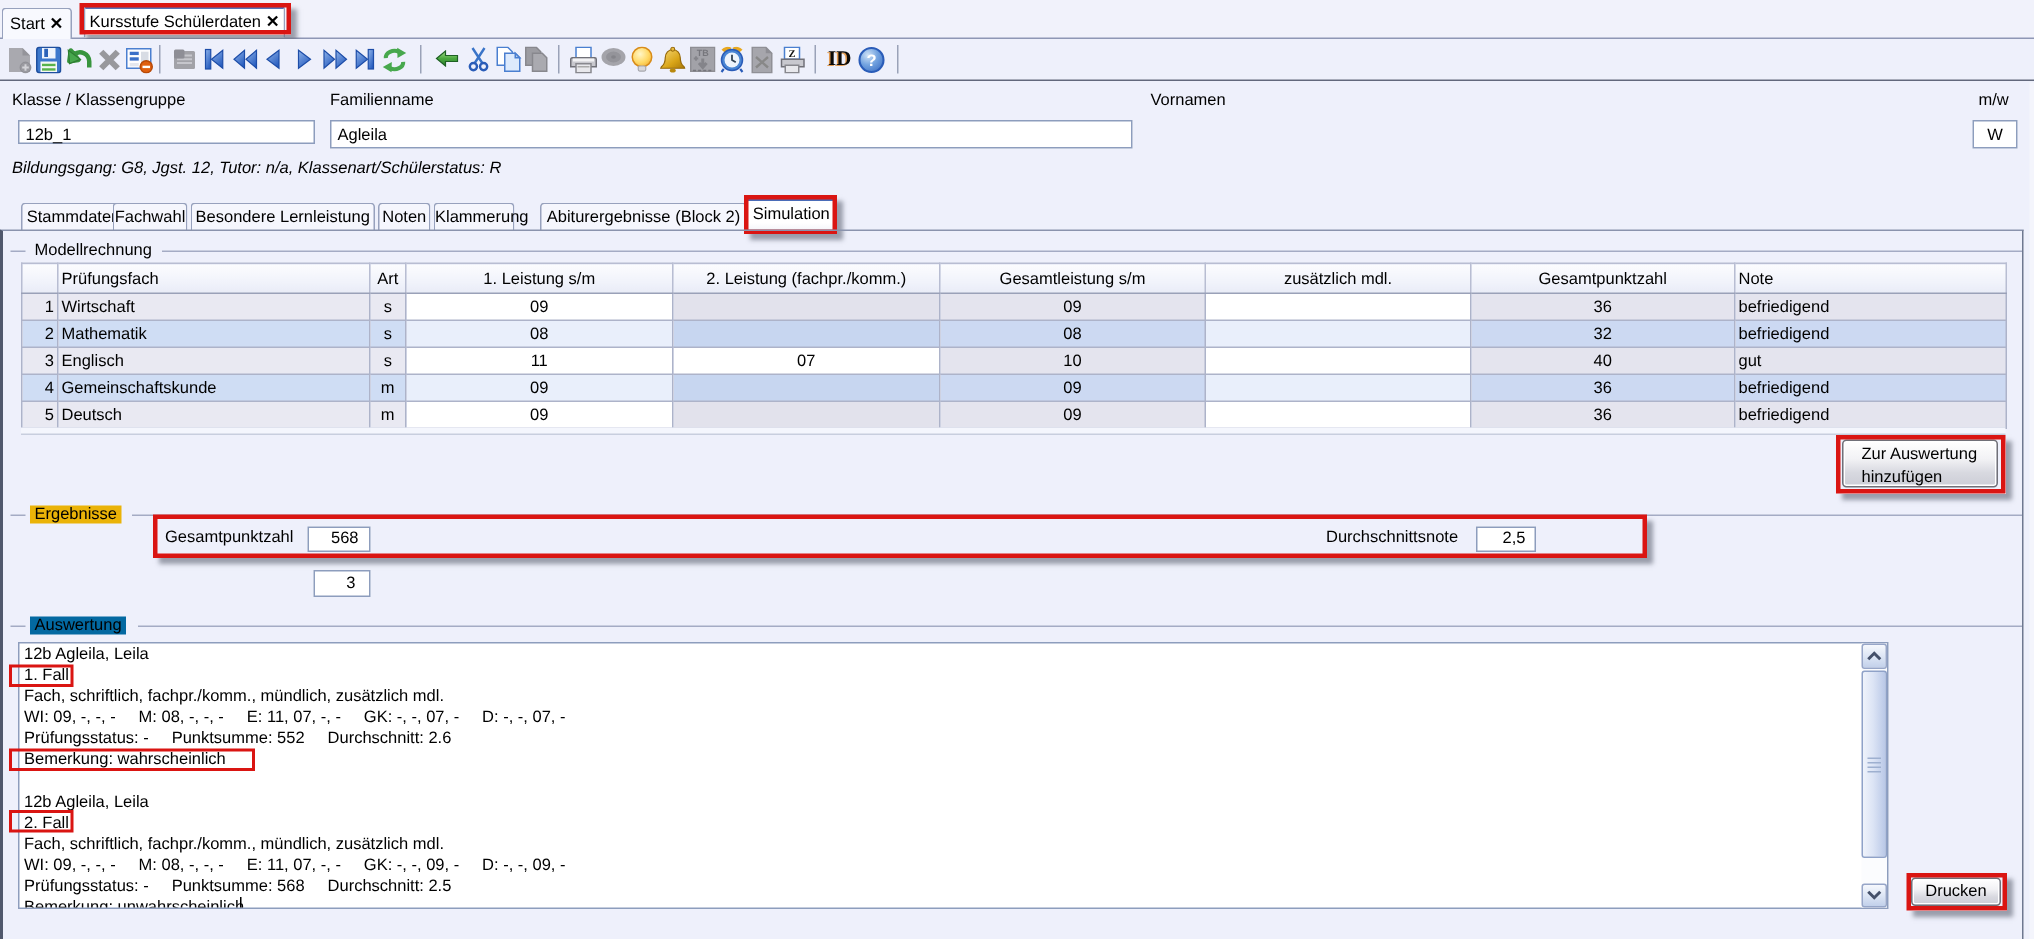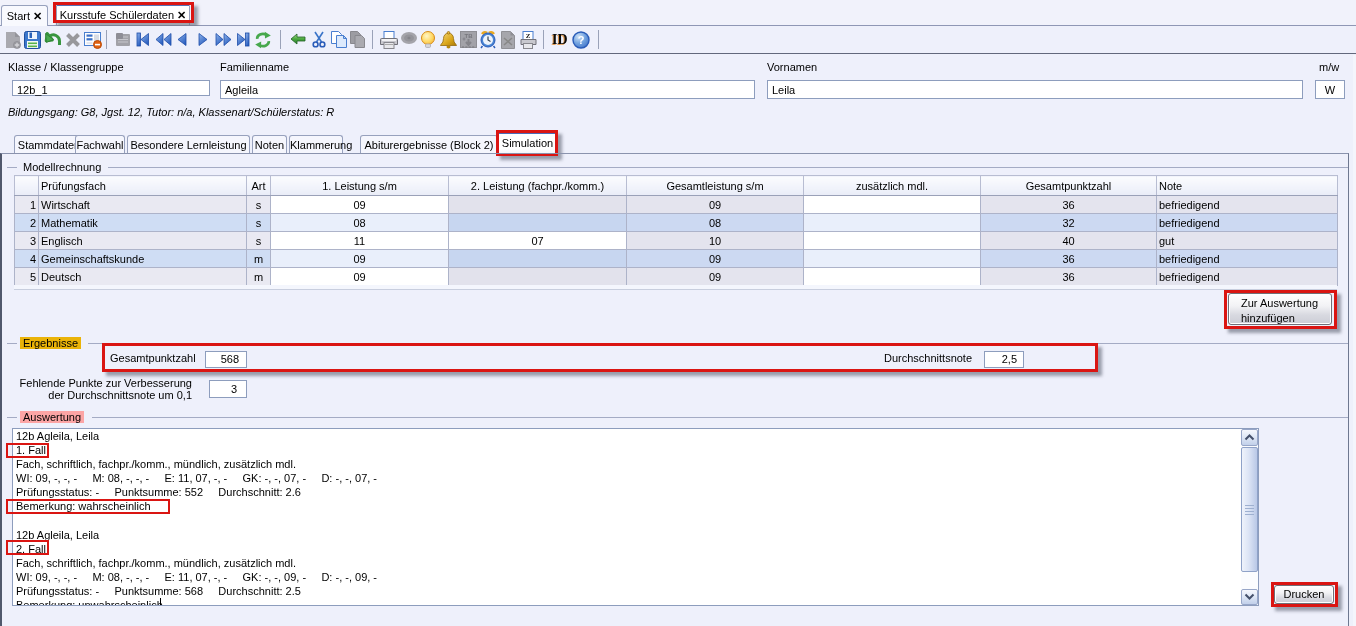--- a/index.html
+++ b/index.html
@@ -219,21 +219,20 @@
 <div class="sep" style="left:372px"></div>
 <div class="sep" style="left:543px"></div>
 <div class="sep" style="left:598px"></div>
 
 <div class="lbl" style="left:8px;top:61px">Klasse / Klassengruppe</div>
 <div class="lbl" style="left:220px;top:61px">Familienname</div>
 <div class="lbl" style="left:767px;top:61px">Vornamen</div>
 <div class="lbl" style="left:1319px;top:61px">m/w</div>
 <div class="inp" style="left:12px;top:80px;width:198px;height:16px">12b_1</div>
 <div class="inp" style="left:220px;top:80px;width:535px;height:19px">Agleila</div>
-<div class="inp" style="left:767px;top:80px;width:536px;height:19px">Leila</div>
 <div class="inp" style="left:1315px;top:80px;width:30px;height:19px;text-align:center">W</div>
 <div class="lbl" style="left:8px;top:106px;font-style:italic">Bildungsgang: G8, Jgst. 12, Tutor: n/a, Klassenart/Schülerstatus: R</div>
 
 <div class="tab2" style="left:14px;width:70px">Stammdaten</div>
 <div class="tab2" style="left:75px;width:50px">Fachwahl</div>
 <div class="tab2" style="left:127px;width:123px">Besondere Lernleistung</div>
 <div class="tab2" style="left:252px;width:35px">Noten</div>
 <div class="tab2" style="left:289px;width:54px">Klammerung</div>
 <div class="tab2" style="left:360px;width:138px">Abiturergebnisse (Block 2)</div>
 <div class="tab2 tab2a" style="left:497px;width:61px">Simulation</div>
@@ -332,25 +331,24 @@
 <div class="red" style="left:1224px;top:290px;width:113px;height:39px"></div>
 
 <div class="abs" style="left:7px;top:343px;width:10px;height:1px;background:#a4abc4"></div>
 <div class="glabel" style="left:20px;top:337px;background:#eab308;padding:0 3px">Ergebnisse</div>
 <div class="gline" style="left:88px;top:343px;width:1260px"></div>
 <div class="lbl" style="left:110px;top:352px">Gesamtpunktzahl</div>
 <div class="inp" style="left:205px;top:351px;width:42px;height:17px;text-align:right;padding-right:7px;line-height:13px">568</div>
 <div class="lbl" style="left:884px;top:352px">Durchschnittsnote</div>
 <div class="inp" style="left:984px;top:351px;width:40px;height:17px;text-align:right;padding-right:6px;line-height:13px">2,5</div>
 <div class="red" style="left:102px;top:343px;width:996px;height:29px"></div>
-<div class="lbl" style="left:17px;top:377px;width:175px;text-align:right">Fehlende Punkte zur Verbesserung<br>der Durchschnittsnote um 0,1</div>
 <div class="inp" style="left:209px;top:380px;width:38px;height:18px;text-align:right;padding-right:9px;line-height:14px">3</div>
 
 <div class="abs" style="left:7px;top:417px;width:10px;height:1px;background:#a4abc4"></div>
-<div class="glabel" style="left:20px;top:411px;background:#fca5a5;padding:0 3px">Auswertung</div>
+<div class="glabel" style="left:20px;top:411px;background:#0369a1;padding:0 3px">Auswertung</div>
 <div class="gline" style="left:92px;top:417px;width:1256px"></div>
 <div class="abs" style="left:12px;top:428px;width:1247px;height:178px;background:#fff;border:1px solid #8d9dbd;overflow:hidden">
 <div class="abs" style="left:3px;top:0px;white-space:pre;font-size:11px;line-height:14.1px">12b Agleila, Leila
 1. Fall
 Fach, schriftlich, fachpr./komm., mündlich, zusätzlich mdl.
 WI: 09, -, -, -     M: 08, -, -, -     E: 11, 07, -, -     GK: -, -, 07, -     D: -, -, 07, -
 Prüfungsstatus: -     Punktsumme: 552     Durchschnitt: 2.6
 Bemerkung: wahrscheinlich
 
 12b Agleila, Leila

